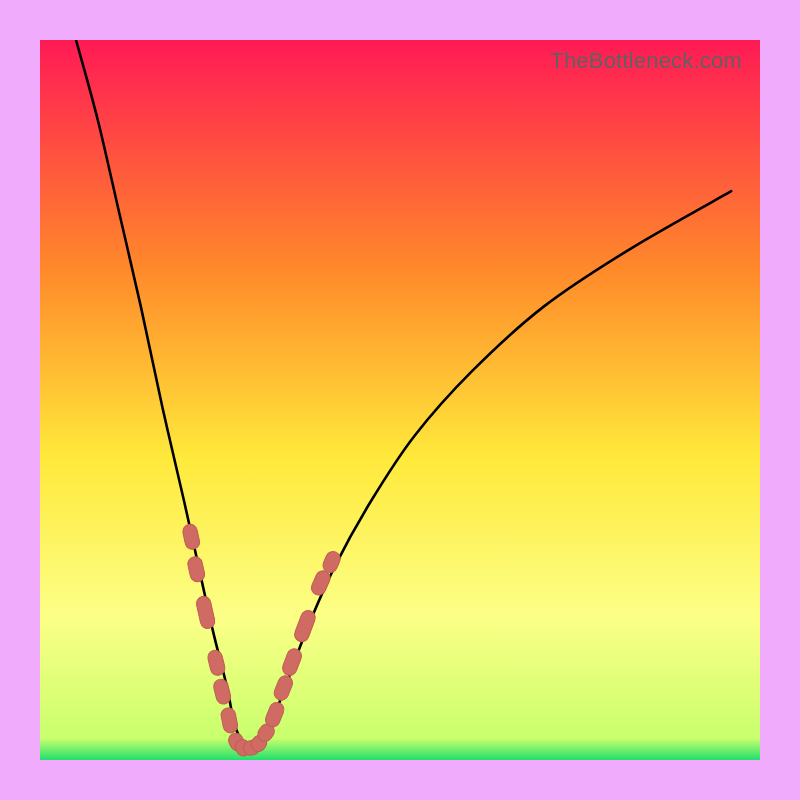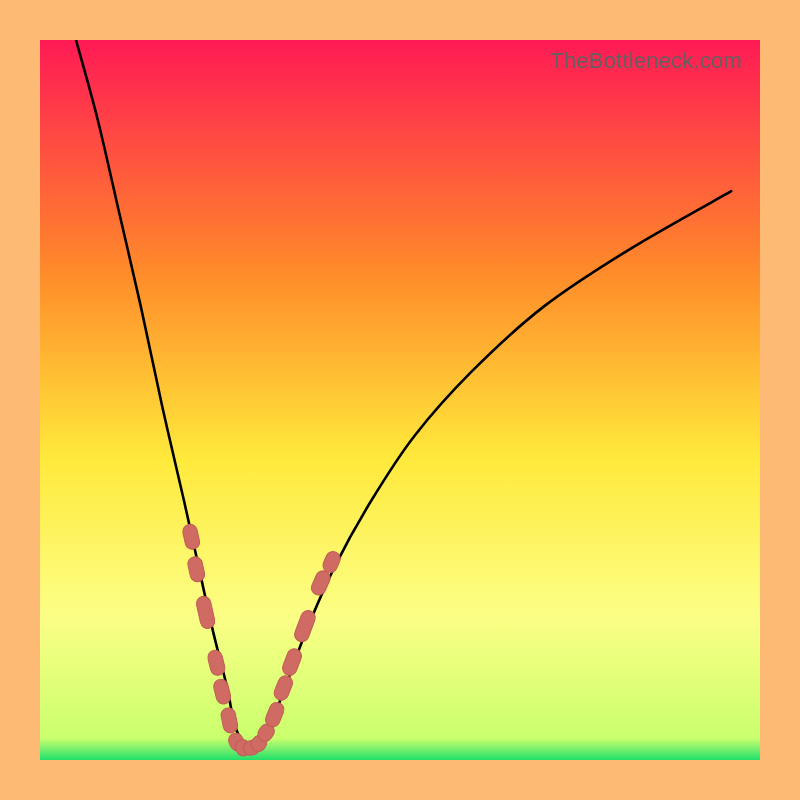--- a/index.html
+++ b/index.html
@@ -10,21 +10,21 @@
     background: #000000;
     overflow: hidden;
     font-family: Arial, Helvetica, sans-serif;
   }
   .frame {
     position: absolute;
     top: 0;
     left: 0;
     width: 800px;
     height: 800px;
-    background: #fdba74;
+    background: #f0abfc;
   }
   .plot-area {
     position: absolute;
     left: 40px;
     top: 40px;
     width: 720px;
     height: 720px;
     overflow: hidden;
   }
   .gradient-bg {

